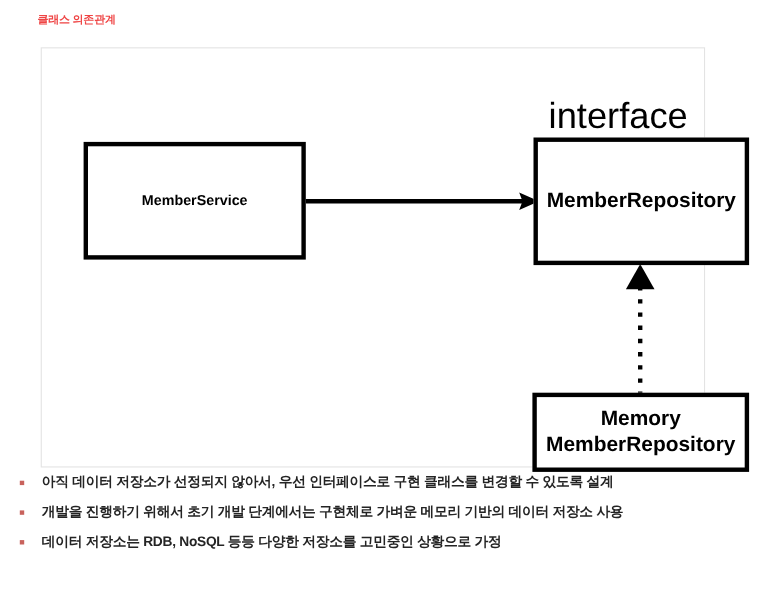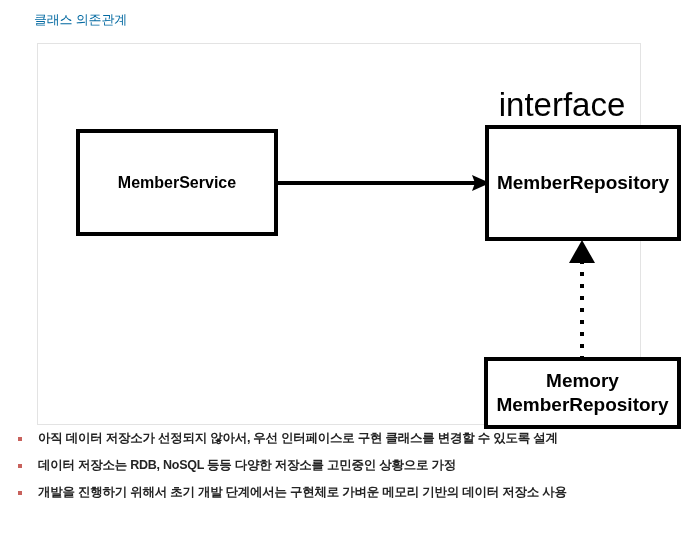--- a/index.html
+++ b/index.html
@@ -14,24 +14,24 @@
     font-family: "Liberation Sans", "DejaVu Sans", sans-serif;
     color: #222222;
     overflow: hidden;
   }
 
   
   #page-title {
     position: absolute;
     left: 34px;
     top: 11px;
-    font-size: 13px;
-    font-weight: normal;
+    font-size: 10px;
+    font-weight: bold;
     letter-spacing: -0.2px;
-    color: #0369a1;
+    color: #ef4444;
     white-space: nowrap;
   }
 
   
   #diagram-frame {
     position: absolute;
     left: 37px;
     top: 43px;
     width: 604px;
     height: 382px;
@@ -54,21 +54,21 @@
     color: #000000;
     line-height: 1.25;
     z-index: 3;
   }
 
   #box-member-service {
     left: 38px;
     top: 85px;
     width: 202px;
     height: 107px;
-    font-size: 16px;
+    font-size: 13px;
   }
 
   #box-member-repository {
     left: 447px;
     top: 81px;
     width: 196px;
     height: 116px;
     font-size: 19px;
   }
 
@@ -180,21 +180,21 @@
 
 <div id="notes-list">
 
   <div class="note-item">
     <span class="note-bullet"></span>
     <span class="note-text">아직 데이터 저장소가 선정되지 않아서, 우선 인터페이스로 구현 클래스를 변경할 수 있도록 설계</span>
   </div>
 
   <div class="note-item">
     <span class="note-bullet"></span>
-    <span class="note-text">데이터 저장소는 RDB, NoSQL 등등 다양한 저장소를 고민중인 상황으로 가정</span>
+    <span class="note-text">개발을 진행하기 위해서 초기 개발 단계에서는 구현체로 가벼운 메모리 기반의 데이터 저장소 사용</span>
   </div>
 
   <div class="note-item">
     <span class="note-bullet"></span>
-    <span class="note-text">개발을 진행하기 위해서 초기 개발 단계에서는 구현체로 가벼운 메모리 기반의 데이터 저장소 사용</span>
+    <span class="note-text">데이터 저장소는 RDB, NoSQL 등등 다양한 저장소를 고민중인 상황으로 가정</span>
   </div>
 
 </div>
 
 </body></html>

